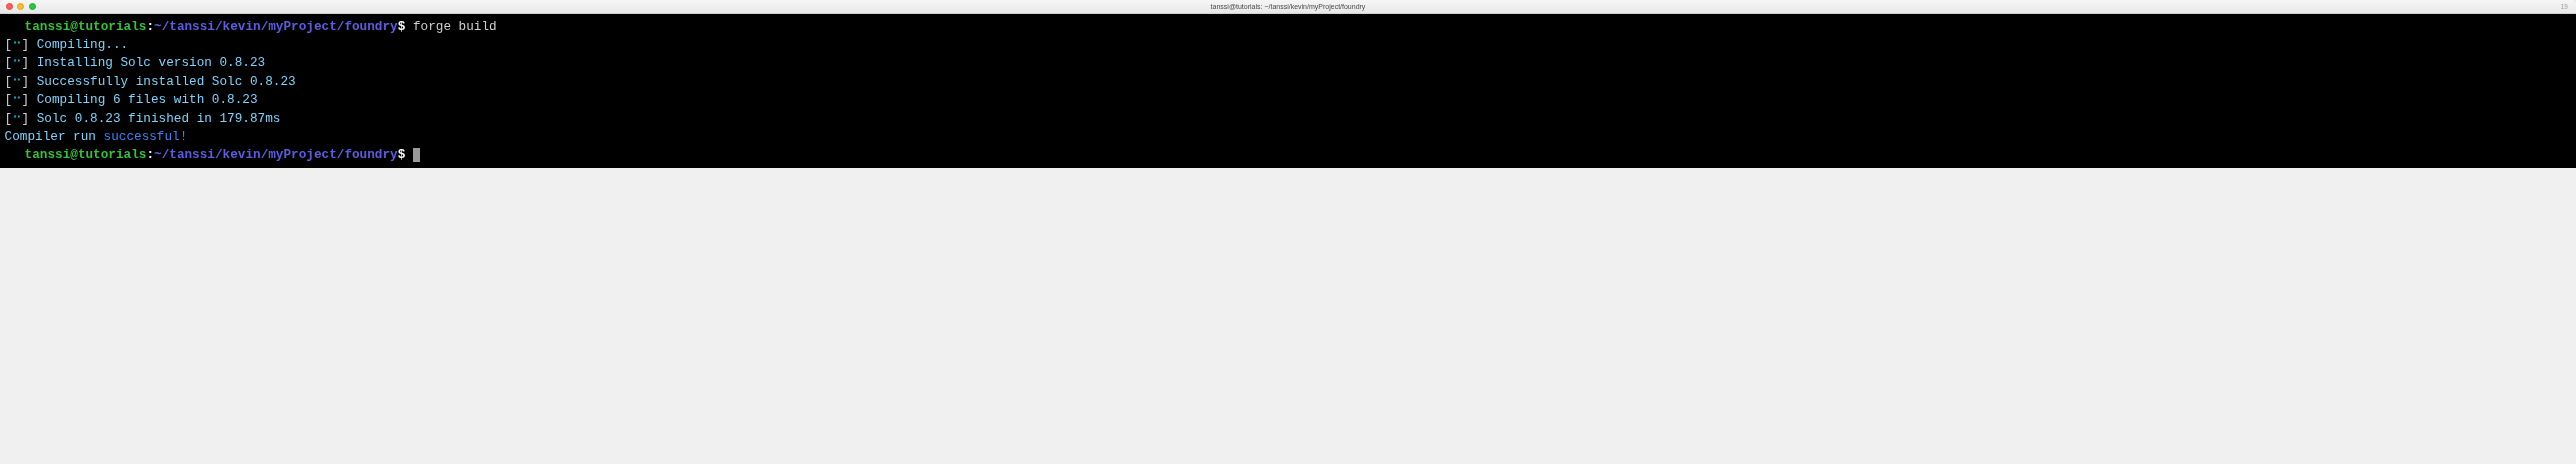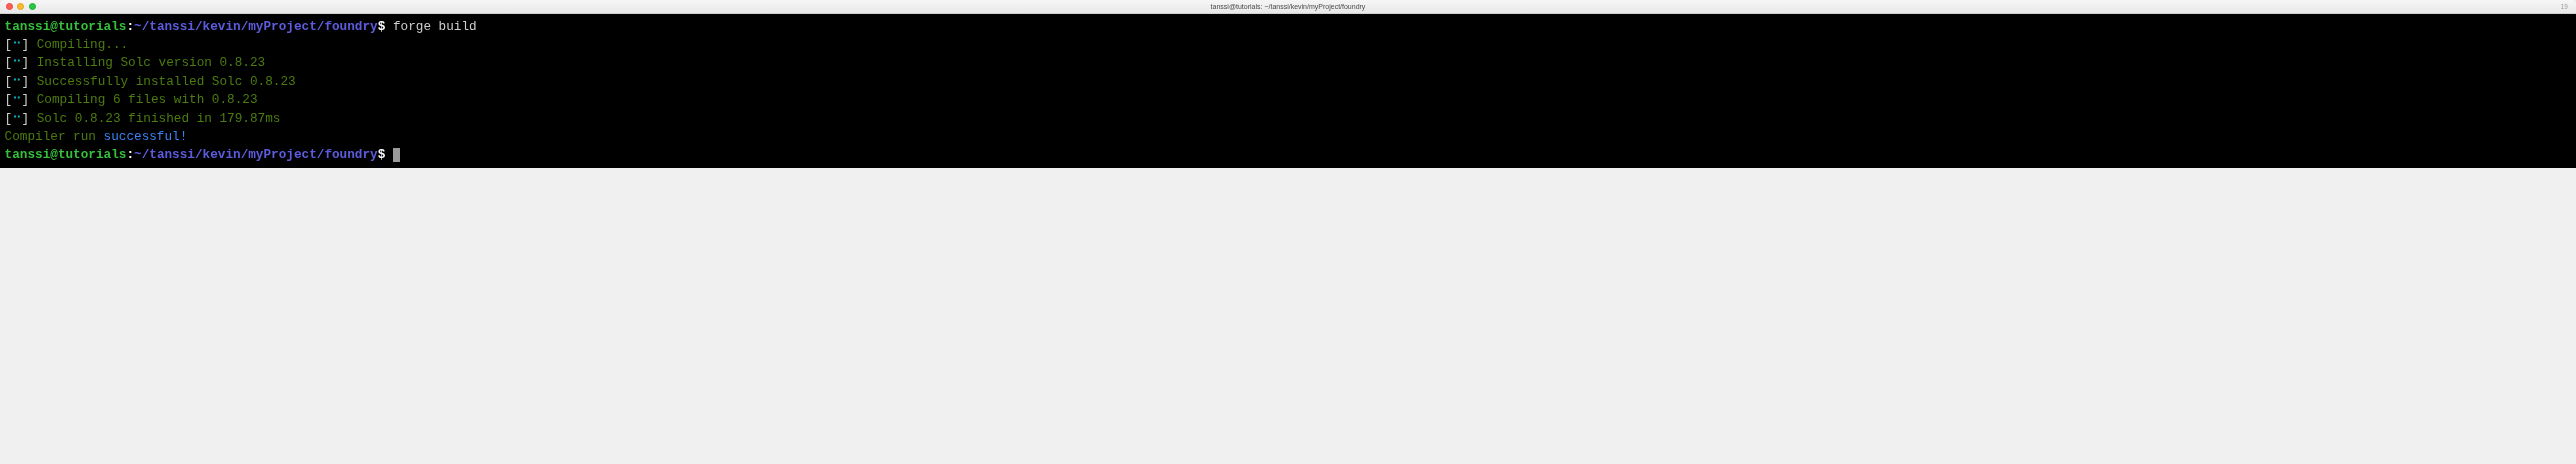--- a/index.html
+++ b/index.html
@@ -56,26 +56,26 @@
     .terminal {
       background: #000;
       color: #fff;
       padding: 3.5px 4.6px;
       font-size: 12.7px;
       line-height: 1.45;
       white-space: pre;
       min-height: 151px;
     }
     .line { display: block; }
-    .user { color: #35c13a; font-weight: bold; }
+    .user { color: #35c13a; font-weight: bold; margin-left: 20px; }
     .colon { color: #fff; font-weight: bold; }
     .path { color: #5e5cde; font-weight: bold; }
     .dollar { color: #fff; font-weight: bold; }
     .cmd { color: #cfcfcf; }
-    .out { color: #4d7c0f; }
+    .out { color: #7dd3fc; }
     .spinner { color: #cfcfcf; }
     .spin-dots { color: #00b7c3; }
     .success { color: #3b82f6; }
     .cursor {
       display: inline-block;
       width: 7px;
       height: 14px;
       background: #9a9a9a;
       vertical-align: text-bottom;
       margin-left: 0px;

